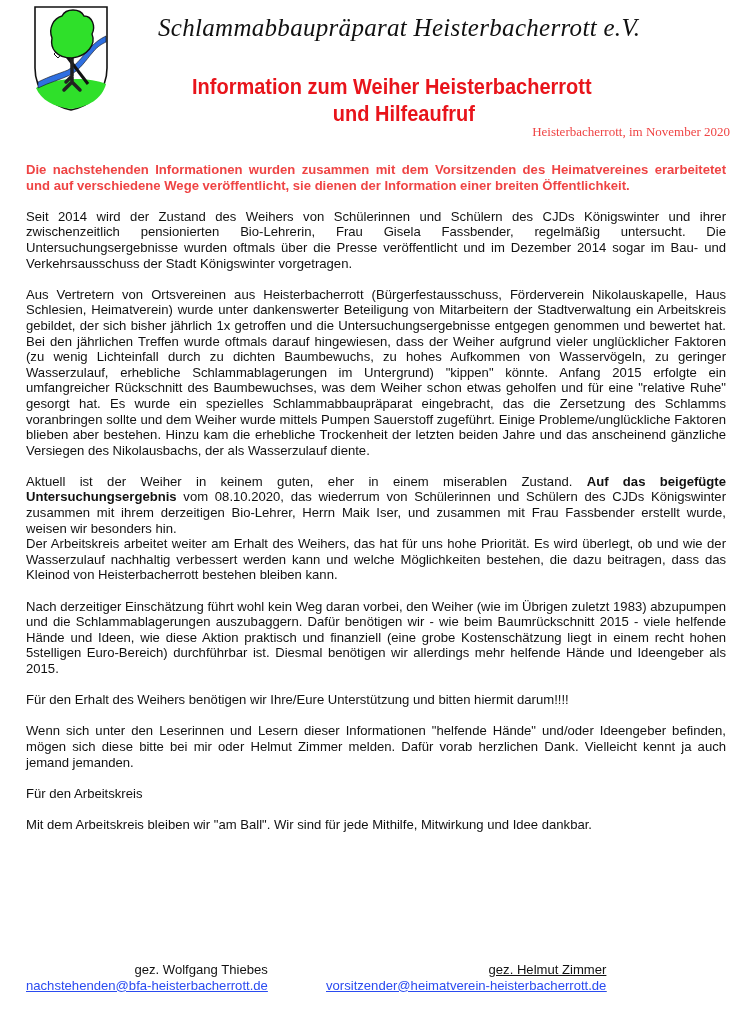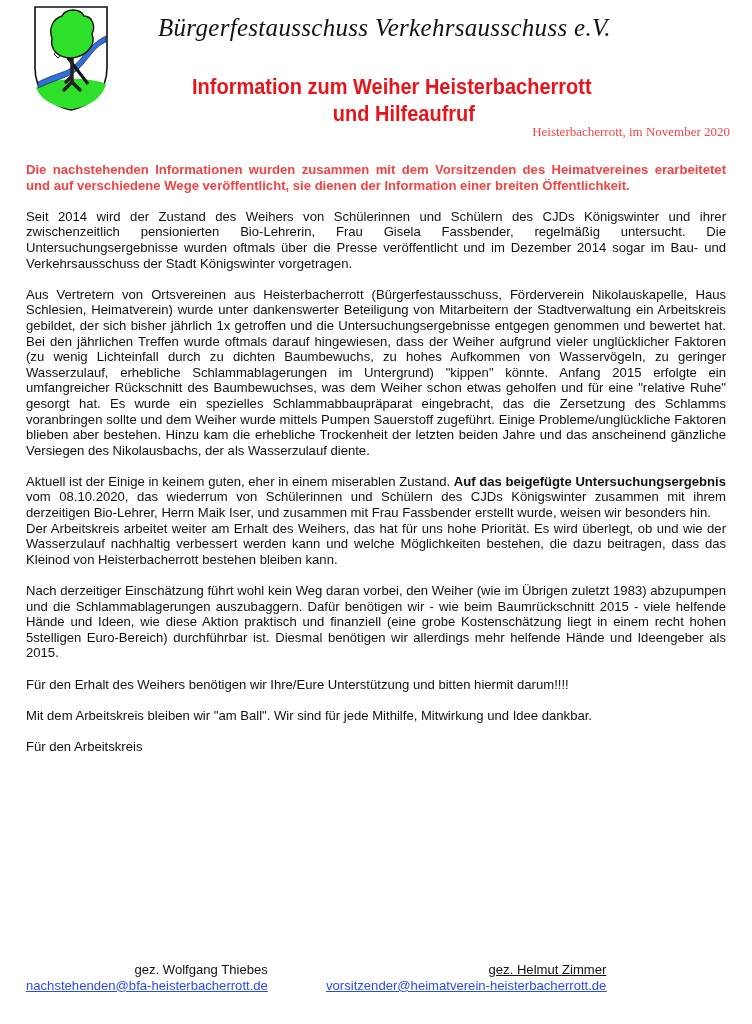--- a/index.html
+++ b/index.html
@@ -28,39 +28,40 @@
     <path d="M3 3 H75 V64 C75 88 58 102 39 106 C20 102 3 88 3 64 Z" fill="#ffffff" stroke="#111" stroke-width="1.6"></path>
     <path d="M4 84 C20 74 55 72 74 80 C70 95 56 103 39 105 C22 103 9 96 4 84 Z" fill="#2fe02a"></path>
     <path d="M6 78 C18 72 26 70 36 66 C46 60 52 50 60 42 C66 36 70 34 74 32 L74 38 C70 40 66 42 61 48 C54 56 48 66 38 71 C28 76 18 78 6 84 Z" fill="#2f6fe0" stroke="#111" stroke-width="0.6"></path>
     <path d="M22 50 L30 42 L34 45 L26 54 Z" fill="#ffffff" stroke="#111" stroke-width="1"></path>
     <path d="M30 46 L56 80" stroke="#111" stroke-width="3"></path>
     <path d="M40 50 L40 78 M40 78 L32 86 M40 78 L48 86 M40 72 L34 78" stroke="#222" stroke-width="3.5" stroke-linecap="round"></path>
     <path d="M40 54 C24 54 18 44 20 34 C16 24 22 14 30 12 C34 4 48 4 52 12 C60 12 64 22 60 30 C64 40 56 52 40 54 Z" fill="#2fe02a" stroke="#111" stroke-width="1.4"></path>
   </svg>
 </div>
 
-<div class="org">Bürgerfestausschuss  Verkehrsausschuss e.V.</div>
+<div class="org">Schlammabbaupräparat  Heisterbacherrott e.V.</div>
 
 <div class="title">
   <span class="l1">Information zum Weiher Heisterbacherrott</span>
   <span class="l2">und Hilfeaufruf</span>
 </div>
 
 <div class="dateline">Heisterbacherrott, im November 2020</div>
 
 <div class="content">
   <p class="intro">Die nachstehenden Informationen wurden zusammen mit dem Vorsitzenden des Heimatvereines erarbeitetet und auf verschiedene Wege veröffentlicht, sie dienen der Information einer breiten Öffentlichkeit.</p>
   <p>Seit 2014 wird der Zustand des Weihers von Schülerinnen und Schülern des CJDs Königswinter und ihrer zwischenzeitlich pensionierten Bio-Lehrerin, Frau Gisela Fassbender, regelmäßig untersucht. Die Untersuchungsergebnisse wurden oftmals über die Presse veröffentlicht und im Dezember 2014 sogar im Bau- und Verkehrsausschuss der Stadt Königswinter vorgetragen.</p>
   <p>Aus Vertretern von Ortsvereinen aus Heisterbacherrott (Bürgerfestausschuss, Förderverein Nikolauskapelle, Haus Schlesien, Heimatverein) wurde unter dankenswerter Beteiligung von Mitarbeitern der Stadtverwaltung ein Arbeitskreis gebildet, der sich bisher jährlich 1x getroffen und die Untersuchungsergebnisse entgegen genommen und bewertet hat. Bei den jährlichen Treffen wurde oftmals darauf hingewiesen, dass der Weiher aufgrund vieler unglücklicher Faktoren (zu wenig Lichteinfall durch zu dichten Baumbewuchs, zu hohes Aufkommen von Wasservögeln, zu geringer Wasserzulauf, erhebliche Schlammablagerungen im Untergrund) "kippen" könnte. Anfang 2015 erfolgte ein umfangreicher Rückschnitt des Baumbewuchses, was dem Weiher schon etwas geholfen und für eine "relative Ruhe"  gesorgt hat. Es wurde ein spezielles Schlammabbaupräparat eingebracht, das die Zersetzung des Schlamms voranbringen sollte und dem Weiher wurde mittels Pumpen Sauerstoff zugeführt. Einige Probleme/unglückliche Faktoren blieben aber bestehen. Hinzu kam die erhebliche Trockenheit der letzten beiden Jahre und das anscheinend gänzliche Versiegen des Nikolausbachs, der als Wasserzulauf diente.</p>
-  <p class="tight"><span>Aktuell ist der Einige in keinem guten, eher in einem miserablen Zustand. </span><b>Auf das beigefügte Untersuchungsergebnis</b><span> vom 08.10.2020, das wiederrum von Schülerinnen und Schülern des CJDs Königswinter zusammen mit ihrem derzeitigen Bio-Lehrer, Herrn Maik Iser, und zusammen mit Frau Fassbender erstellt wurde, weisen wir besonders hin.</span></p>
+  <p class="tight"><span>Aktuell ist der Weiher in keinem guten, eher in einem miserablen Zustand. </span><b>Auf das beigefügte Untersuchungsergebnis</b><span> vom 08.10.2020, das wiederrum von Schülerinnen und Schülern des CJDs Königswinter zusammen mit ihrem derzeitigen Bio-Lehrer, Herrn Maik Iser, und zusammen mit Frau Fassbender erstellt wurde, weisen wir besonders hin.</span></p>
   <p>Der Arbeitskreis arbeitet weiter am Erhalt des Weihers, das hat für uns hohe Priorität. Es wird überlegt, ob und wie der Wasserzulauf nachhaltig verbessert werden kann und welche Möglichkeiten bestehen, die dazu beitragen, dass das Kleinod von Heisterbacherrott bestehen bleiben kann.</p>
   <p>Nach derzeitiger Einschätzung führt wohl kein Weg daran vorbei, den Weiher (wie im Übrigen zuletzt 1983) abzupumpen und die Schlammablagerungen auszubaggern. Dafür benötigen wir - wie beim Baumrückschnitt 2015 - viele helfende Hände und Ideen, wie diese Aktion praktisch und finanziell (eine grobe Kostenschätzung liegt in einem recht hohen 5stelligen Euro-Bereich) durchführbar ist. Diesmal benötigen wir allerdings mehr helfende Hände und Ideengeber als 2015.</p>
   <p>Für den Erhalt des Weihers benötigen wir Ihre/Eure Unterstützung und bitten hiermit darum!!!!</p>
+  <p>Wenn sich unter den Leserinnen und Lesern dieser Informationen "helfende Hände" und/oder Ideengeber befinden, mögen sich diese bitte bei mir oder Helmut Zimmer melden. Dafür vorab herzlichen Dank. Vielleicht kennt ja auch jemand jemanden.</p>
+  <p>Für den Arbeitskreis</p>
   <p>Mit dem Arbeitskreis bleiben wir "am Ball". Wir sind für jede Mithilfe, Mitwirkung und Idee dankbar.</p>
-  <p>Für den Arbeitskreis</p>
 </div>
 
 <div class="sigs">
   <div class="sig left">
     <span>gez. Wolfgang Thiebes</span>
     <a href="#">nachstehenden@bfa-heisterbacherrott.de</a>
   </div>
   <div class="sig right">
     <span>gez. Helmut Zimmer</span>
     <a href="#">vorsitzender@heimatverein-heisterbacherrott.de</a>

